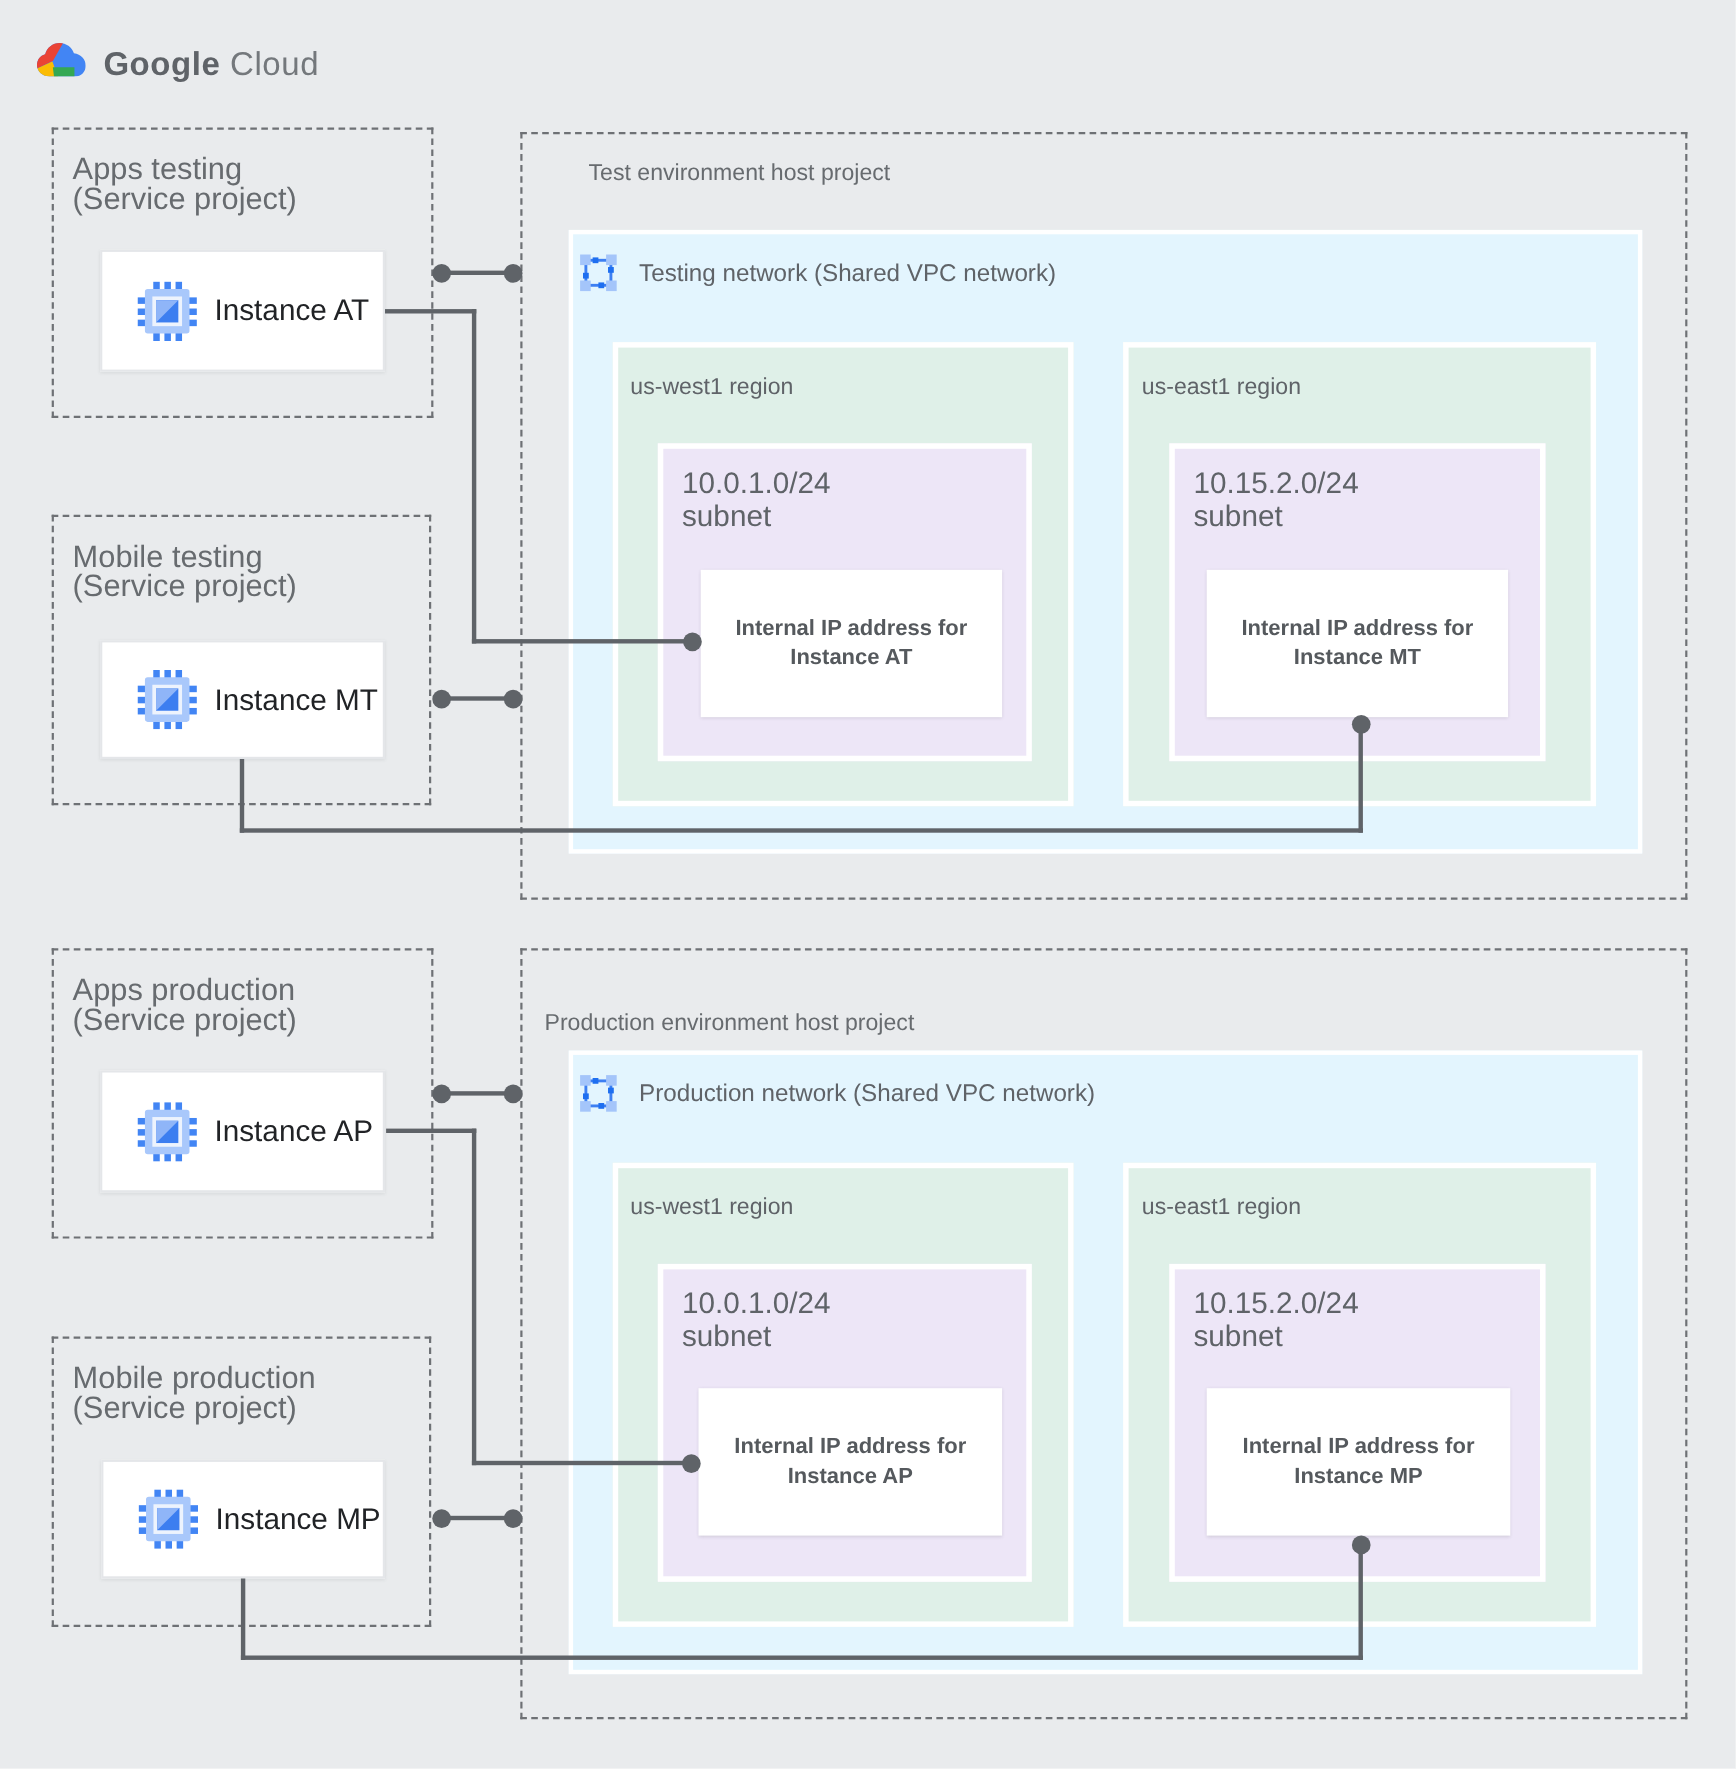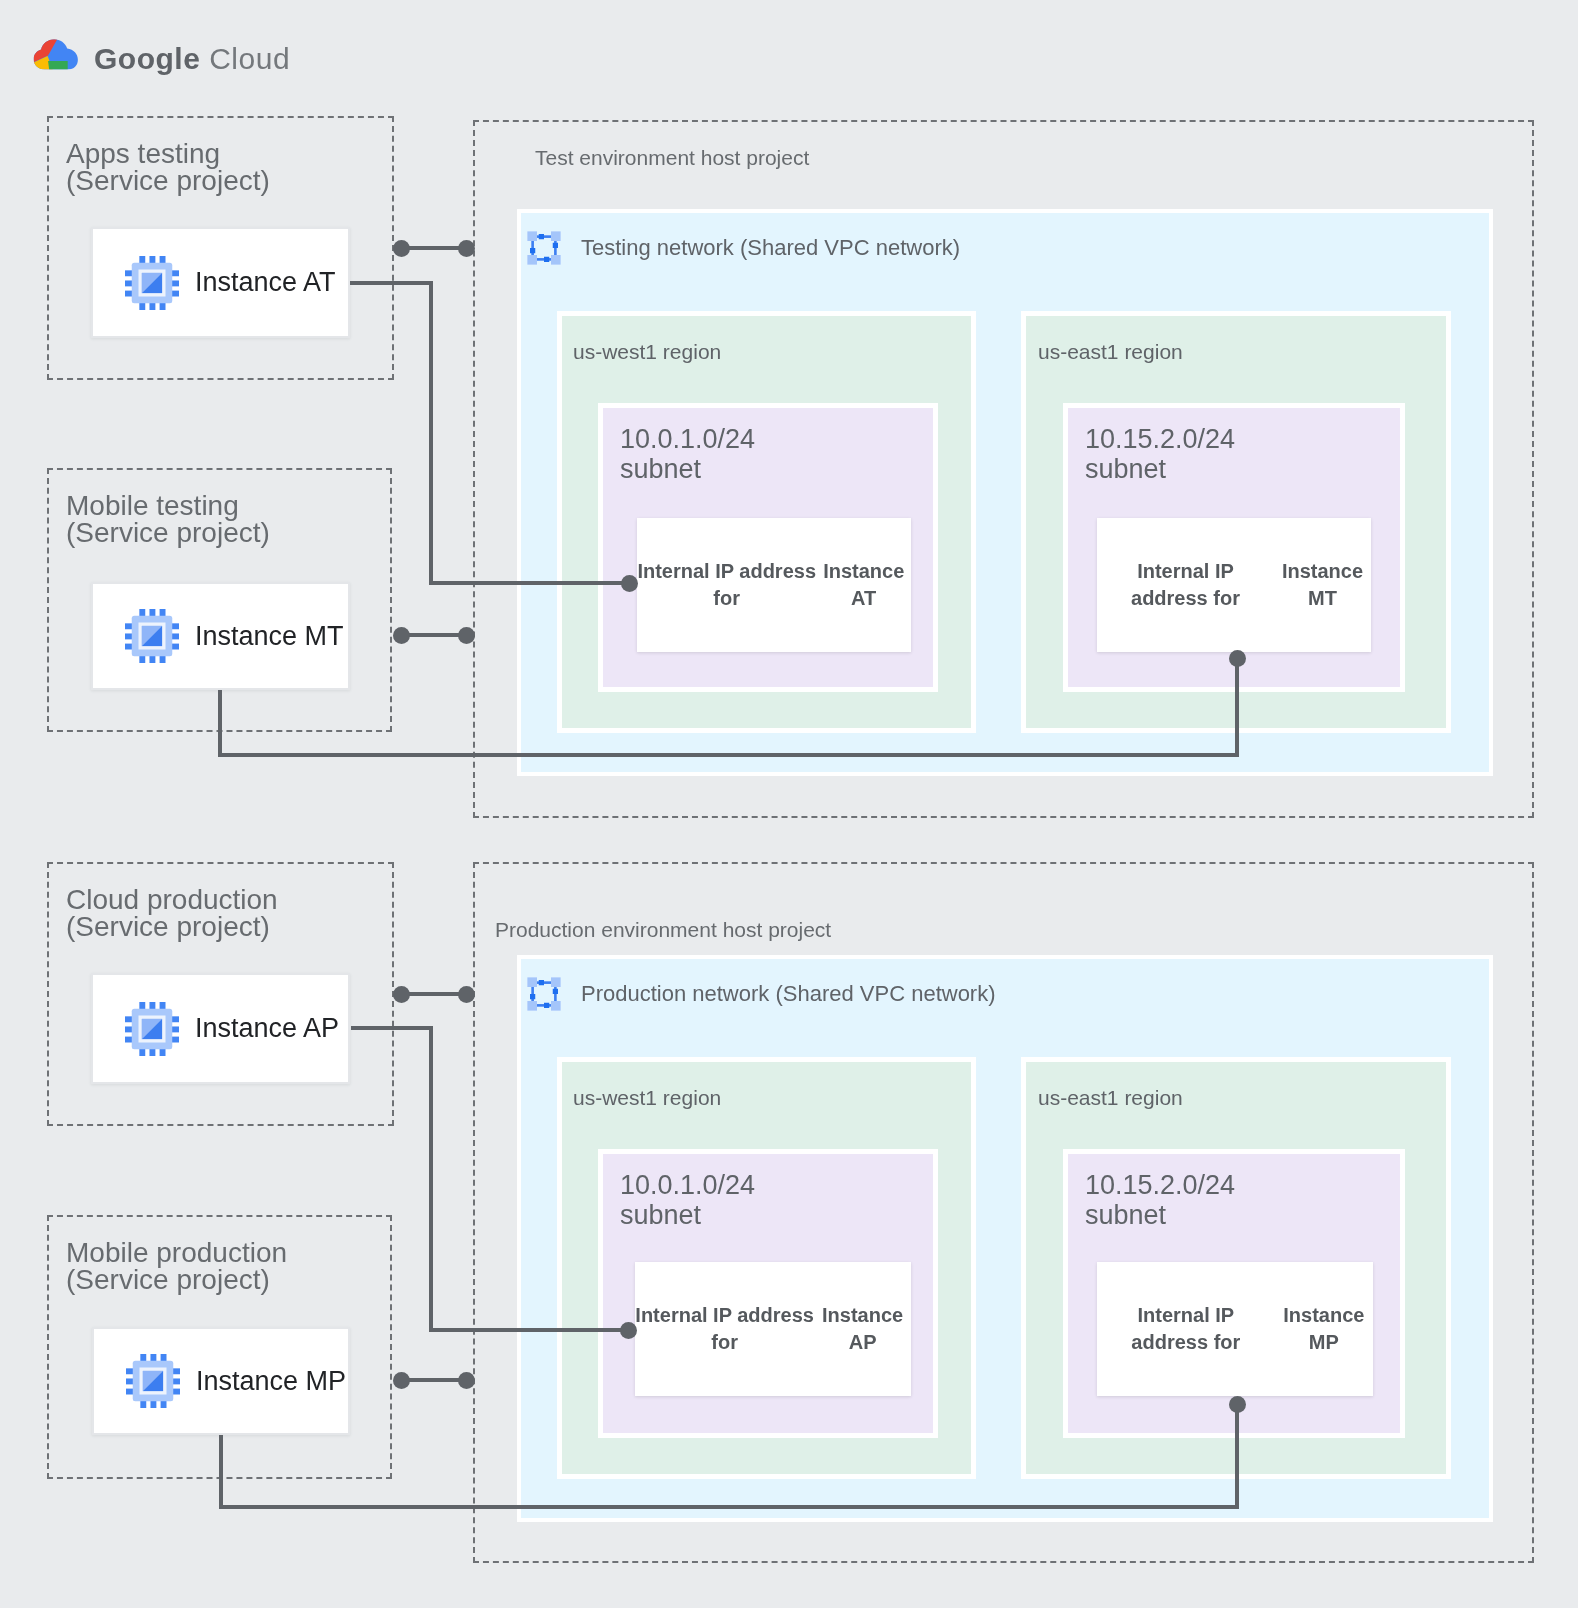--- a/index.html
+++ b/index.html
@@ -19,21 +19,21 @@
   .net-header{position:absolute;display:flex;align-items:center;gap:16px;height:42px;}
   .net-header .nh-text{font-size:22px;color:#5F6368;white-space:nowrap;}
   .card{
     position:absolute;background:#FFFFFF;border:2px solid #E4E6E9;
     box-shadow:0 1px 3px rgba(60,64,67,.10);
     display:flex;align-items:center;padding-left:32px;gap:16px;
   }
   .card .inst-text{font-size:27px;color:#212326;white-space:nowrap;}
   .ip-box{
     position:absolute;background:#FFFFFF;box-shadow:0 1px 3px rgba(60,64,67,.16);
-    display:flex;flex-direction:row;align-items:center;justify-content:center;
+    display:flex;flex-direction:column;align-items:center;justify-content:center;
     text-align:center;
   }
   .ip-box div{font-size:20px;font-weight:bold;color:#55595D;line-height:27px;}
   .line{position:absolute;background:#5F6368;z-index:5;}
   .dot{position:absolute;width:17px;height:17px;border-radius:50%;background:#5F6368;z-index:6;}
   .logo{position:absolute;left:30px;top:34px;display:flex;align-items:flex-end;gap:12px;}
   .logo-text{font-size:30px;color:#5F6368;letter-spacing:.5px;}
   .logo-text .brand{font-weight:bold;color:#5F6368;}
   .logo-text .product{font-weight:normal;color:#74787C;}
 </style>
@@ -112,21 +112,21 @@
       <rect x="8" y="8" width="48" height="48" rx="3" fill="#A9C8FB"></rect>
       <rect x="16" y="16" width="32" height="32" fill="#EDF3FD"></rect>
       <rect x="20" y="20" width="24" height="24" fill="#3C7EF0"></rect>
       <polygon points="20,20 44,20 20,44" fill="#8FB5F8"></polygon>
     </svg>
     <div class="inst-text">Instance MT</div>
   </div>
 
   <div class="dashed-box" style="left:47px;top:862px;width:347px;height:264px;"></div>
   <div class="svc-label" style="left:66px;top:886px;">
-    <div>Cloud production</div>
+    <div>Apps production</div>
     <div>(Service project)</div>
   </div>
   <div class="card" style="left:91px;top:973px;width:259px;height:111px;">
     <svg width="54" height="54" viewBox="0 0 64 64">
       <g fill="#4285F4">
         <rect x="17" y="0" width="7" height="11"></rect>
           <rect x="29" y="0" width="7" height="11"></rect>
           <rect x="41" y="0" width="7" height="11"></rect>
         <rect x="17" y="53" width="7" height="11"></rect>
           <rect x="29" y="53" width="7" height="11"></rect>

